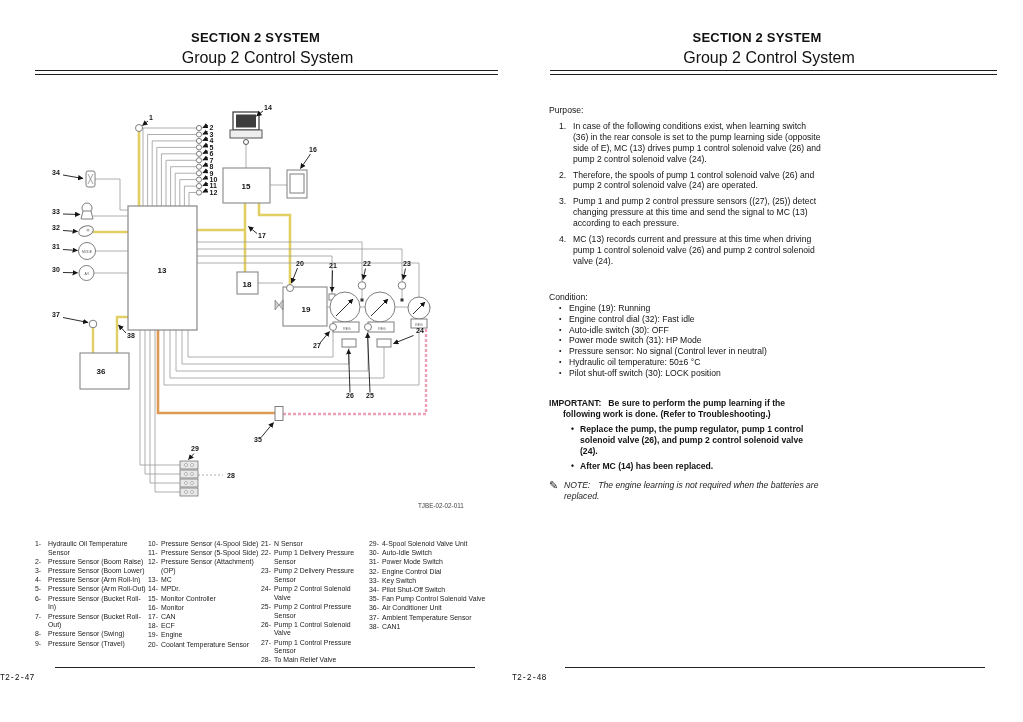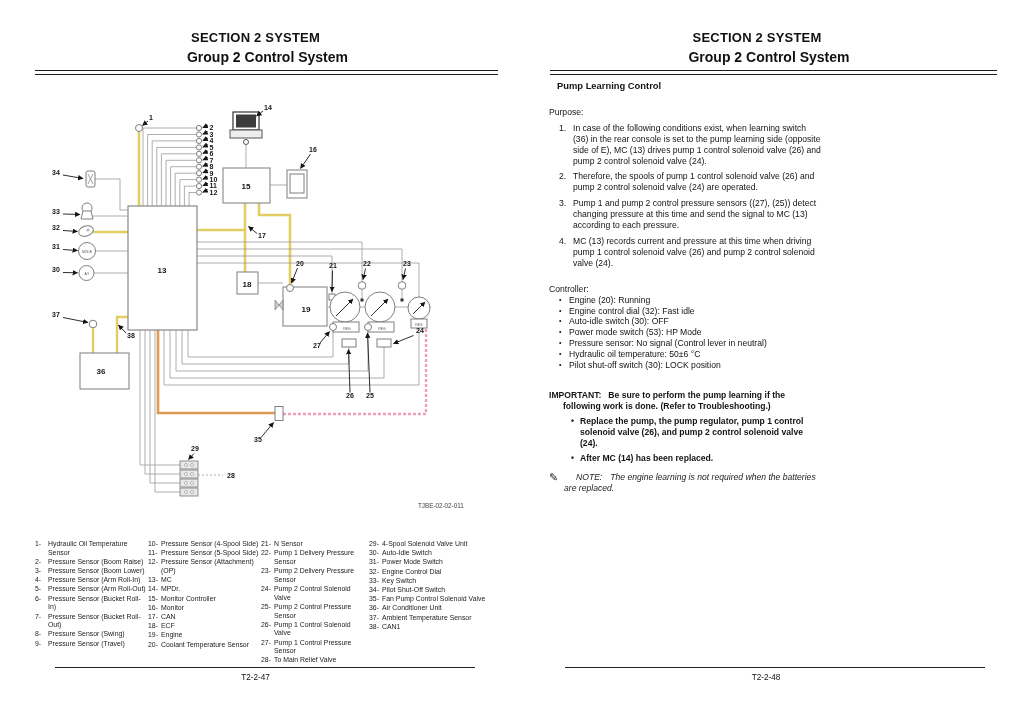--- a/index.html
+++ b/index.html
@@ -5,21 +5,21 @@
   html,body{margin:0;padding:0;background:#ffffff;}
   .canvas{position:relative;width:1023px;height:722px;background:#fff;overflow:hidden;
           font-family:"Liberation Sans","DejaVu Sans",sans-serif;color:#111;padding-left:25px;}
   .page{position:absolute;top:0;height:722px;width:511px;}
   #page-left{left:0;}
   #page-right{left:512px;}
 
   .hdr{position:absolute;top:30px;left:0;width:100%;text-align:center;}
   #page-right .hdr{width:490px;}
   .h1{font-size:13px;font-weight:700;letter-spacing:.2px;}
-  .h2{font-size:14px;font-weight:700;margin-top:4px;margin-left:24px;}
+  .h2{font-size:16px;font-weight:400;margin-top:4px;margin-left:24px;}
   .rule-double{position:absolute;top:70px;height:3px;border-top:1.4px solid #1d1d1d;border-bottom:1.4px solid #1d1d1d;}
   #page-left .rule-double{left:35px;width:463px;}
   #page-right .rule-double{left:38px;width:447px;}
 
   .diagram{position:absolute;left:30px;top:95px;width:470px;height:450px;}
   .diagram text{font-family:"Liberation Sans","DejaVu Sans",sans-serif;}
   .co{font-size:7px;font-weight:700;fill:#151515;}
   .boxlab{font-size:8px;font-weight:700;fill:#151515;text-anchor:middle;}
   .tiny{font-size:3.4px;fill:#555;text-anchor:middle;}
   .wire{stroke:#9b9b9b;stroke-width:.8;fill:none;}
@@ -30,41 +30,41 @@
   .lcol{position:absolute;top:0;}
   .legend-item{display:flex;font-size:6.9px;line-height:1.26;color:#1a1a1a;margin-bottom:.5px;}
   .ln{width:13px;flex:none;}
   .lt{flex:1;}
 
   .figcode{font-size:6.3px;fill:#444;}
 
   .footer-rule{position:absolute;top:667px;border-top:1.6px solid #222;}
   #page-left .footer-rule{left:55px;width:420px;}
   #page-right .footer-rule{left:53px;width:420px;}
-  .page-num{position:absolute;top:673px;left:0;width:100%;text-align:center;font-size:8.2px;color:#111;}
+  .page-num{position:absolute;top:673px;left:0;width:100%;text-align:left;font-size:8.2px;color:#111;font-family:Liberation Mono, monospace;}
   #page-right .page-num{width:508px;}
 
   .rp-content{position:absolute;left:37px;top:80px;width:272px;font-size:8.6px;line-height:1.27;color:#131313;}
   .rp-title{font-size:9.4px;font-weight:700;margin:0 0 10px 8px;}
-  .plabel{margin-top:15px;}
+  .plabel{margin-top:25px;}
   .ppara{margin:0;}
   .op-item{display:flex;margin:5px 0 0 10px;}
   .op-n{width:14px;flex:none;}
   .op-t{flex:1;}
   .cond-item{display:flex;margin-left:10px;}
   .cond-item .b{width:10px;flex:none;font-size:7px;padding-top:1px;}
   .bt{flex:1;}
   .imp{font-weight:700;margin-top:19px;padding-left:14px;text-indent:-14px;}
   .imp-label{margin-right:7px;}
   .imp-bullet{display:flex;font-weight:700;margin:4px 0 0 22px;}
   .imp-bullet .b{width:9px;flex:none;}
   .note{display:flex;margin-top:9px;font-style:italic;color:#1c1c1c;}
   .note-icon{flex:none;width:15px;font-style:normal;font-size:11px;line-height:1;}
   .note-body{flex:1;}
-  .note-label{margin-right:8px;margin-left:12px;}
+  .note-label{margin-right:8px;}
 </style>
 </head>
 <body>
 
 <div class="canvas">
 
   <section class="page" id="page-left">
     <div class="hdr">
       <div class="h1">SECTION 2 SYSTEM</div>
       <div class="h2">Group 2 Control System</div>
@@ -500,21 +500,20 @@
   </section>
 
   <section class="page" id="page-right">
     <div class="hdr">
       <div class="h1">SECTION 2 SYSTEM</div>
       <div class="h2">Group 2 Control System</div>
     </div>
     <div class="rule-double"></div>
 
     <div class="rp-content">
-      <div class="rp-title">Pump Learning Control</div>
 
       <div class="plabel">Purpose:</div>
 
       <div>
           <div class="op-item">
             <span class="op-n">1.</span>
             <span class="op-t">In case of the following conditions exist, when learning switch (36) in the rear console is set to the pump learning side (opposite side of E), MC (13) drives pump 1 control solenoid valve (26) and pump 2 control solenoid valve (24).</span>
           </div>
           <div class="op-item">
             <span class="op-n">2.</span>
@@ -523,37 +522,37 @@
           <div class="op-item">
             <span class="op-n">3.</span>
             <span class="op-t">Pump 1 and pump 2 control pressure sensors ((27), (25)) detect changing pressure at this time and send the signal to MC (13) according to each pressure.</span>
           </div>
           <div class="op-item">
             <span class="op-n">4.</span>
             <span class="op-t">MC (13) records current and pressure at this time when driving pump 1 control solenoid valve (26) and pump 2 control solenoid valve (24).</span>
           </div>
         </div>
 
-      <div class="plabel">Controller:</div>
+      <div class="plabel">Condition:</div>
       <div>
           <div class="cond-item">
             <span class="b">•</span>
-            <span class="bt">Engine (20): Running</span>
+            <span class="bt">Engine (19): Running</span>
           </div>
           <div class="cond-item">
             <span class="b">•</span>
             <span class="bt">Engine control dial (32): Fast idle</span>
           </div>
           <div class="cond-item">
             <span class="b">•</span>
             <span class="bt">Auto-idle switch (30): OFF</span>
           </div>
           <div class="cond-item">
             <span class="b">•</span>
-            <span class="bt">Power mode switch (53): HP Mode</span>
+            <span class="bt">Power mode switch (31): HP Mode</span>
           </div>
           <div class="cond-item">
             <span class="b">•</span>
             <span class="bt">Pressure sensor: No signal (Control lever in neutral)</span>
           </div>
           <div class="cond-item">
             <span class="b">•</span>
             <span class="bt">Hydraulic oil temperature: 50±6 °C</span>
           </div>
           <div class="cond-item">

